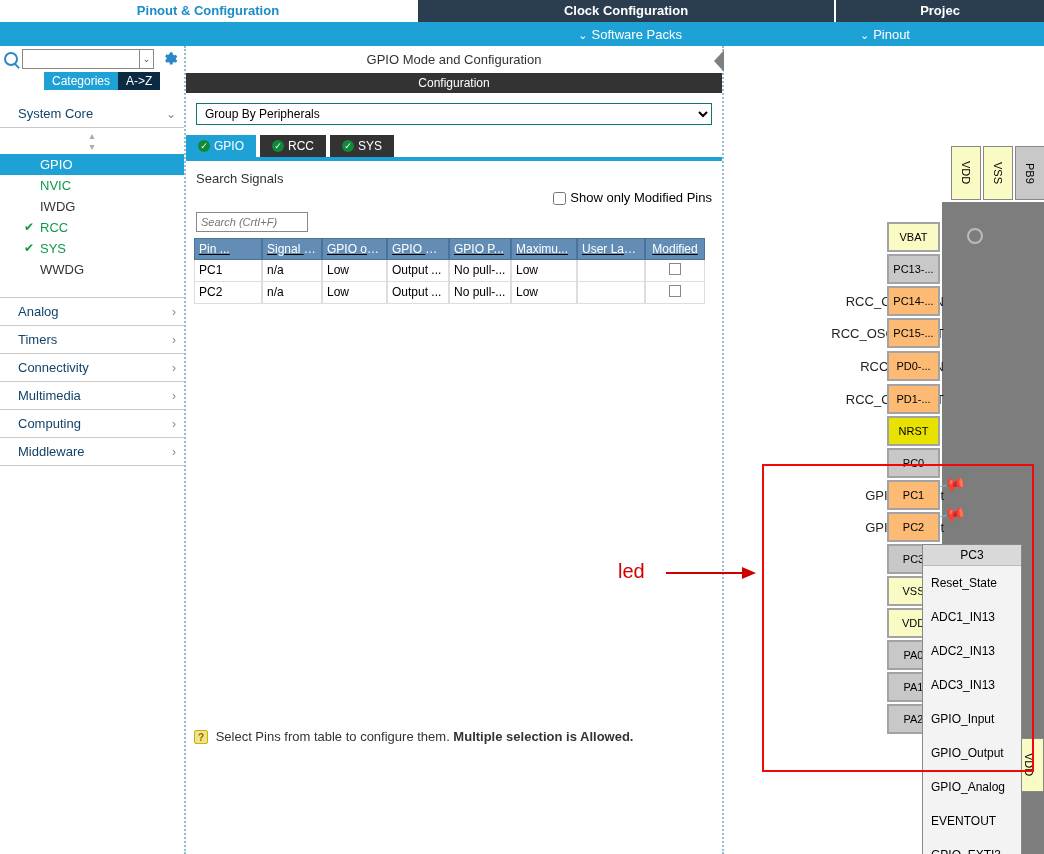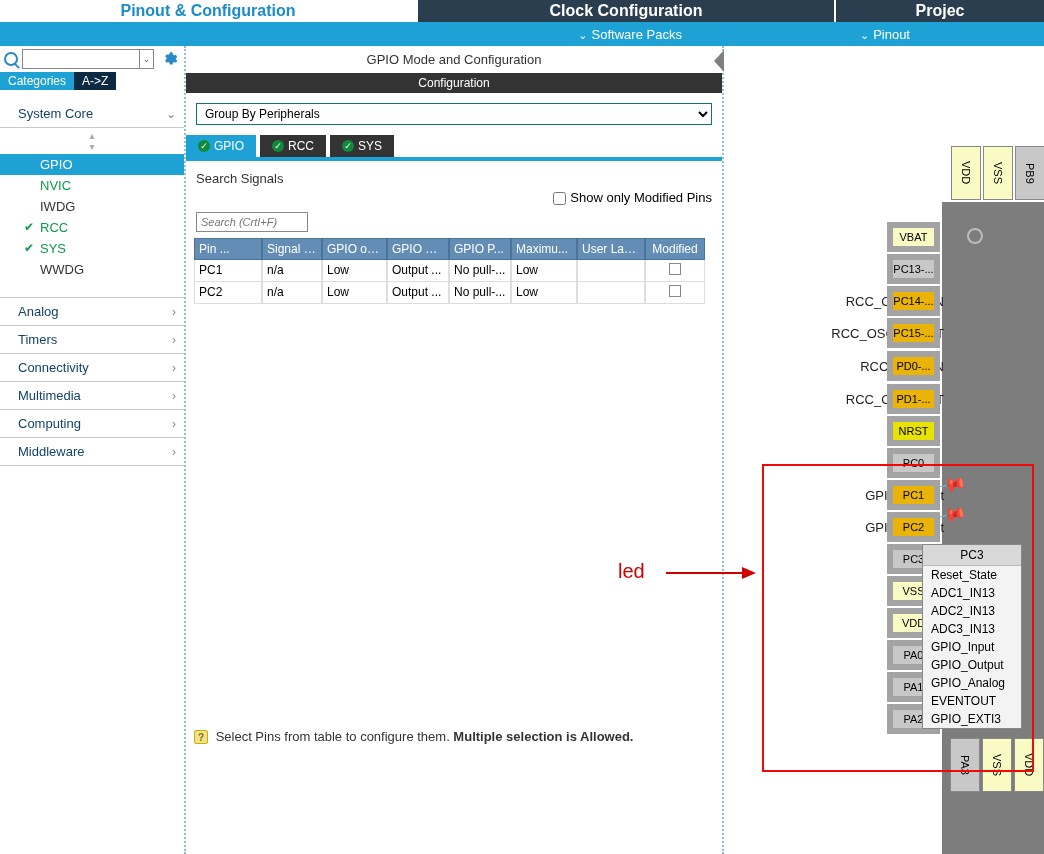--- a/index.html
+++ b/index.html
@@ -1,20 +1,20 @@
 <!DOCTYPE html>
 <html><head>
 <meta charset="utf-8">
 <style>
 * { box-sizing: border-box; margin: 0; padding: 0; font-family: Arial, sans-serif; }
 body { width: 1044px; height: 854px; overflow: hidden; background: #fff; font-size: 13px; position: relative; }
 
 
 .top-tabs { display: flex; height: 22px; background: #fff; }
-.top-tab { flex: 1; text-align: center; line-height: 22px; font-size: 16px; }
+.top-tab { flex: 1; text-align: center; line-height: 22px; font-size: 13px; }
 .top-tab.active { background: #fff; color: #1a8cc8; font-weight: bold; }
 .top-tab.inactive { background: #2b3e50; color: #fff; font-weight: bold; margin-left: 2px; }
 .top-tab:last-child { margin-left: 2px; }
 
 
 .sub-bar { height: 24px; background: #1ea2d6; color: #fff; display: flex; align-items: center; font-size: 13px; }
 .sub-bar-item { padding: 0 14px; cursor: pointer; }
 .sub-bar-item .chev { display:inline-block; transform: rotate(0); margin-right: 4px; font-size: 11px;}
 .sub-bar .sp { margin-left: auto; margin-right: 150px; }
 
@@ -28,21 +28,21 @@
 .tool-row { height: 26px; display: flex; align-items: center; padding: 2px; }
 .search-ic { width: 14px; height: 14px; border: 2px solid #2b88c6; border-radius: 50%; margin-left: 2px; position: relative; }
 .search-ic::after { content:''; position:absolute; width: 6px; height: 2px; background:#2b88c6; bottom:-3px; right:-4px; transform: rotate(45deg); }
 .sidebar-search { width: 118px; height: 20px; border: 1px solid #888; margin-left: 4px; font-size: 11px; }
 .sidebar-search-dd { width: 14px; height:20px; border:1px solid #888; border-left:none; text-align:center; font-size:9px; line-height:18px; color:#555; }
 .gear { width: 16px; height: 16px; margin-left: 8px; color: #2b88c6; }
 .gear svg { width:100%; height:100%; }
 
 
 .cat-az { display: flex; font-size: 12px; }
-.cat-tab { background: #1ea2d6; color:#fff; padding: 2px 8px; }
+.cat-tab { background: #1ea2d6; color:#fff; padding: 2px 8px; margin-left: 44px; }
 .az-tab { background: #0c2a42; color:#fff; padding: 2px 8px; }
 
 
 .section-head { display: flex; justify-content: space-between; align-items: center; padding: 6px 8px 6px 18px; color:#12436a; font-size: 13px; cursor: pointer; border-bottom: 1px solid #c9c9c9; }
 .section-head .exp { color:#888; font-size: 12px; }
 .upd { text-align:center; color:#aaa; font-size: 10px; padding: 2px 0; }
 .item-list { padding: 0; }
 .sb-item { padding: 3px 0 3px 40px; font-size: 13px; cursor:pointer; color:#333; position: relative; }
 .sb-item.selected { background: #1ea2d6; color: #fff; }
 .sb-item.green { color: #0c9b4a; }
@@ -60,51 +60,51 @@
 .ptab-ic { width:12px; height:12px; border-radius:50%; background:#108a3a; color:#fff; font-size:9px; text-align:center; line-height:12px; }
 .pt-line { height:4px; background:#1ea2d6; }
 
 .search-signals-lbl { margin: 10px 10px 4px; font-size: 13px; color:#333;}
 .search-signals { margin: 0 10px 6px; width: 112px; height: 20px; border:1px solid #888; font-size: 11px; font-style: italic; color:#888; padding-left:4px;}
 .modified-row { position: relative; margin: 0 10px 6px; text-align:right; font-size: 13px; }
 .modified-row label { display:inline-flex; align-items:flex-end; gap:4px; }
 .modified-row input { width:13px; height:13px; }
 
 .grid { margin: 0 8px; font-size: 12px; }
-.grid-head { display:flex; }
+.grid-head { display:flex;text-decoration:underline; }
 .grid-head > div { background:#638db5; color:#fff; border:1px solid #4b7399; padding: 3px 4px; font-size: 12px; overflow:hidden; white-space:nowrap; text-overflow: ellipsis; }
 .grid-row { display:flex; }
 .grid-row > div { border:1px solid #ddd; border-top:none; padding: 3px 4px; font-size: 12px; }
 .col1{width:68px;} .col2{width:60px;} .col3{width:65px;} .col4{width:62px;} .col5{width:62px;} .col6{width:66px;} .col7{width:68px;} .col8{width:60px; text-align:center;}
 .cbox{ display:inline-block; width:12px; height:12px; border:1px solid #888;}
 
 .hint-row { position:absolute; bottom: 110px; left: 8px; font-size: 13px; color:#333; }
 .hint-row .q { display:inline-block; width:14px; height:14px; background:#f0e28a; border:1px solid #c9b100; border-radius:2px; text-align:center; font-size:10px; line-height:14px; font-weight:bold; color:#8a6d00; margin-right:4px;}
 
 
 .chip { position:absolute; left: 180px; top: 110px; width: 400px; height: 800px; background:#7d7d7d; }
 .pin-lbl { position:absolute; right: 100px; font-size:13px; color:#222; white-space:nowrap; }
-.pin-cell { position:absolute; left: 163px; width: 53px; height: 30px; border:6px solid #a3a3a3; font-size: 11px; display:flex; align-items:center; justify-content:center; overflow:hidden; }
+.pin-cell { position:absolute; left: 163px; width: 53px; height: 30px; border:2px solid #a3a3a3; font-size: 11px; display:flex; align-items:center; justify-content:center; overflow:hidden; }
 .c-yellow { background:#fafac5; }
 .c-darkyellow { background:#e7e200; }
 .c-grey { background:#c8c8c8; }
-.c-green { background:#eab308; }
+.c-green { background:#fdba74; }
 .vpin { position:absolute; top: 100px; width:30px; height:54px; border:1px solid #888; writing-mode: vertical-rl; text-align:center; font-size:11px; display:flex; align-items:center; justify-content:center; }
 
 .red-box { position:absolute; border: 2px solid #f10909; pointer-events:none; }
 .led-text { position:absolute; font-size: 20px; color:#d10000; }
 .arrow { position:absolute; }
 .arrow-line { stroke:#d10000; stroke-width:2; fill:none;}
 .arrow-head { fill:#d10000; }
 
 .bpin { position:absolute; width:30px; height:54px; border:1px solid #888; writing-mode: vertical-rl; text-orientation: mixed; font-size:11px; display:flex; align-items:center; justify-content:center; background:#c8c8c8;}
 
 .context-menu { position:absolute; background:#f3f3f3; border:1px solid #888; font-size:12px; }
 .context-menu .cm-head { background:#d9d9d9; text-align:center; padding: 3px 0; border-bottom:1px solid #bbb;}
-.context-menu .cm-item { padding: 2px 8px; cursor:pointer; white-space:nowrap; }
+.context-menu .cm-item { padding: 10px 8px; cursor:pointer; white-space:nowrap; }
 .tack { position:absolute; font-size: 18px; color:#222; transform: rotate(35deg); }
 
 .splitter-toggle { position:absolute; right:-4px; top:2px; width:12px; height:26px; background: #7f7f7f; clip-path: polygon(100% 0, 0 50%, 100% 100%); }
 </style>
 </head>
 <body>
 
 <div class="top-tabs">
   <div class="top-tab active">Pinout &amp; Configuration</div>
   <div class="top-tab inactive">Clock Configuration</div>

